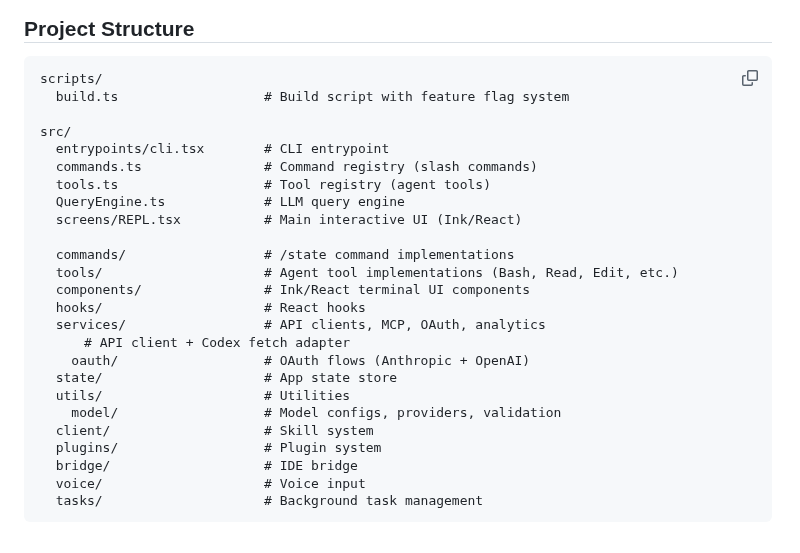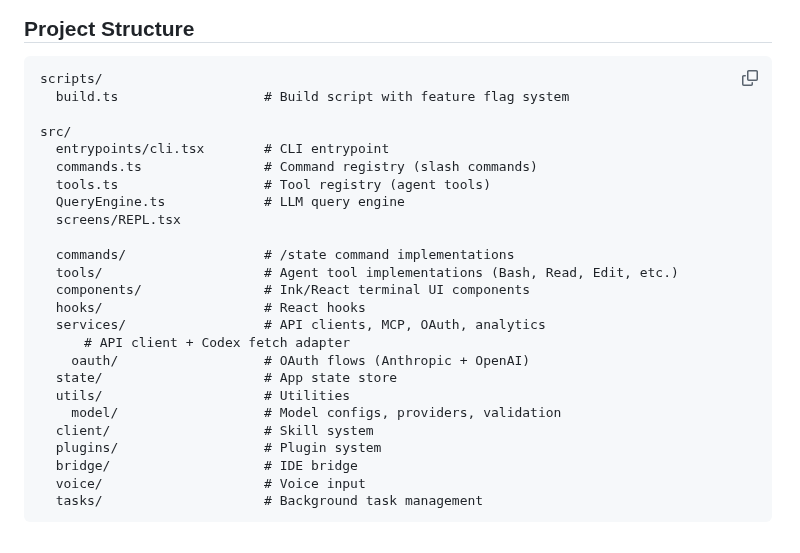--- a/index.html
+++ b/index.html
@@ -79,21 +79,21 @@
 
     <div class="code-lines">
         <div class="code-line"><span class="file-name">scripts/               </span></div>
         <div class="code-line"><span class="file-name">  build.ts             </span><span class="comment"># Build script with feature flag system</span></div>
         <div class="code-line"></div>
         <div class="code-line"><span class="file-name">src/                   </span></div>
         <div class="code-line"><span class="file-name">  entrypoints/cli.tsx  </span><span class="comment"># CLI entrypoint</span></div>
         <div class="code-line"><span class="file-name">  commands.ts          </span><span class="comment"># Command registry (slash commands)</span></div>
         <div class="code-line"><span class="file-name">  tools.ts             </span><span class="comment"># Tool registry (agent tools)</span></div>
         <div class="code-line"><span class="file-name">  QueryEngine.ts       </span><span class="comment"># LLM query engine</span></div>
-        <div class="code-line"><span class="file-name">  screens/REPL.tsx     </span></div>
+        <div class="code-line"><span class="file-name">  screens/REPL.tsx     </span><span class="comment"># Main interactive UI (Ink/React)</span></div>
         <div class="code-line"></div>
         <div class="code-line"><span class="file-name">  commands/            </span><span class="comment"># /state command implementations</span></div>
         <div class="code-line"><span class="file-name">  tools/               </span><span class="comment"># Agent tool implementations (Bash, Read, Edit, etc.)</span></div>
         <div class="code-line"><span class="file-name">  components/          </span><span class="comment"># Ink/React terminal UI components</span></div>
         <div class="code-line"><span class="file-name">  hooks/               </span><span class="comment"># React hooks</span></div>
         <div class="code-line"><span class="file-name">  services/            </span><span class="comment"># API clients, MCP, OAuth, analytics</span></div>
         <div class="code-line"><span class="comment"># API client + Codex fetch adapter</span></div>
         <div class="code-line"><span class="file-name">    oauth/             </span><span class="comment"># OAuth flows (Anthropic + OpenAI)</span></div>
         <div class="code-line"><span class="file-name">  state/               </span><span class="comment"># App state store</span></div>
         <div class="code-line"><span class="file-name">  utils/               </span><span class="comment"># Utilities</span></div>

